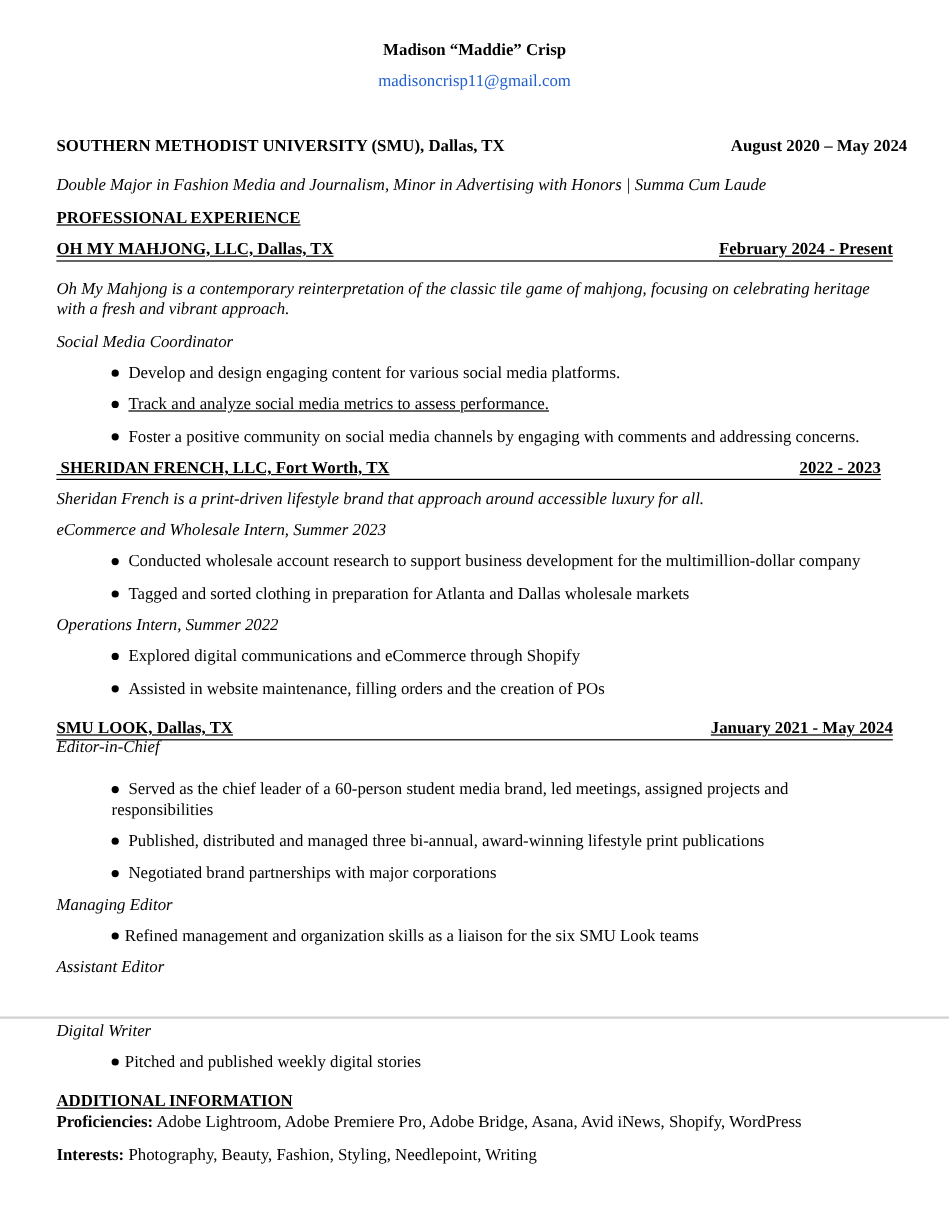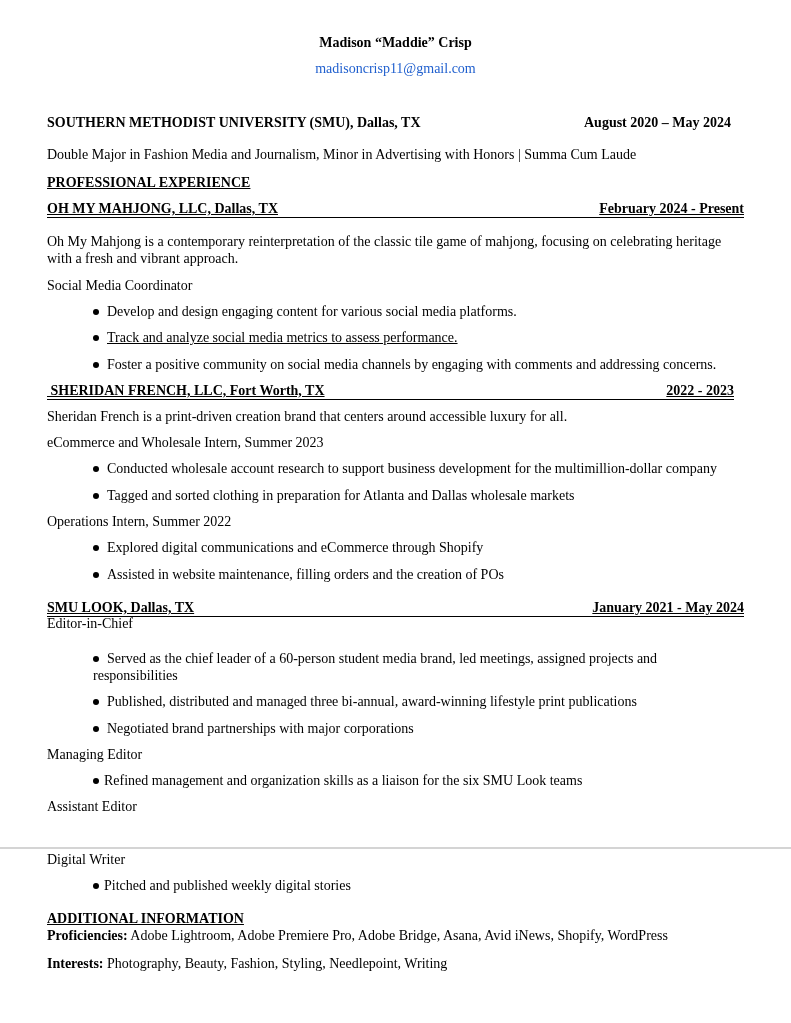--- a/index.html
+++ b/index.html
@@ -5,59 +5,59 @@
   html, body { margin: 0; padding: 0; background: #ffffff; }
   body {
     width: 791px; height: 1023px; position: relative; overflow: hidden;
     font-family: "Liberation Serif", "DejaVu Serif", serif;
     color: #000; font-size: 14px;
   }
   .page { position: absolute; left: 0; top: 0; width: 791px; height: 849px; border-bottom: 2px solid #d4d4d4; box-sizing: border-box; }
   .abs { position: absolute; white-space: nowrap; line-height: 17px; }
   .center { left: 0; width: 791px; text-align: center; }
   .bold { font-weight: bold; }
-  .ital { }
+  .ital { font-style: italic; }
   .u { text-decoration: underline; }
   .email { color: #1f5fce; }
   .rule-row { position: absolute; height: 17px; border-bottom: 1px solid #000; }
   .rule-row .l { position: absolute; left: 0; top: 0; font-weight: bold; text-decoration: underline; line-height: 17px; white-space: nowrap; }
   .rule-row .r { position: absolute; right: 0; top: 0; font-weight: bold; text-decoration: underline; line-height: 17px; white-space: nowrap; }
   .bullet { position: absolute; white-space: nowrap; line-height: 17px; }
   .bullet .dot { display: inline-block; width: 6px; height: 6px; border-radius: 50%; background: #000; vertical-align: middle; margin-right: 8px; position: relative; top: -1px; }
 </style>
 </head>
 <body>
 
 <div class="page">
 
   <div class="abs center bold" style="top:34px;">Madison “Maddie” Crisp</div>
   <div class="abs center email" style="top:60px;">madisoncrisp11@gmail.com</div>
 
   <div class="abs bold" style="left:47px; top:114px;">SOUTHERN METHODIST UNIVERSITY (SMU), Dallas, TX</div>
-  <div class="abs bold" style="right:60px; top:114px;">August 2020 – May 2024</div>
+  <div class="abs bold" style="right:35px; top:114px;">August 2020 – May 2024</div>
   <div class="abs ital" style="left:47px; top:146px;">Double Major in Fashion Media and Journalism, Minor in Advertising with Honors | Summa Cum Laude</div>
 
   <div class="abs bold u" style="left:47px; top:174px;">PROFESSIONAL EXPERIENCE</div>
 
   <div class="rule-row" style="left:47px; width:697px; top:200px;">
     <span class="l">OH MY MAHJONG, LLC, Dallas, TX</span>
     <span class="r">February 2024 - Present</span>
   </div>
   <div class="abs ital" style="left:47px; top:233px;">Oh My Mahjong is a contemporary reinterpretation of the classic tile game of mahjong, focusing on celebrating heritage</div>
   <div class="abs ital" style="left:47px; top:250px;">with a fresh and vibrant approach.</div>
   <div class="abs ital" style="left:47px; top:277px;">Social Media Coordinator</div>
   <div class="bullet" style="left:93px; top:303px;"><span class="dot"></span><span>Develop and design engaging content for various social media platforms.</span></div>
   <div class="bullet" style="left:93px; top:329px;text-decoration:underline;"><span class="dot"></span><span>Track and analyze social media metrics to assess performance.</span></div>
   <div class="bullet" style="left:93px; top:356px;"><span class="dot"></span><span>Foster a positive community on social media channels by engaging with comments and addressing concerns.</span></div>
 
   <div class="rule-row" style="left:47px; width:687px; top:382px;">
     <span class="l" style="white-space:pre;"> SHERIDAN FRENCH, LLC, Fort Worth, TX</span>
     <span class="r">2022 - 2023</span>
   </div>
-  <div class="abs ital" style="left:47px; top:408px;">Sheridan French is a print-driven creation brand that centers around accessible luxury for all.</div>
+  <div class="abs ital" style="left:47px; top:408px;">Sheridan French is a print-driven lifestyle brand that approach around accessible luxury for all.</div>
   <div class="abs ital" style="left:47px; top:434px;">eCommerce and Wholesale Intern, Summer 2023</div>
   <div class="bullet" style="left:93px; top:487px;"><span class="dot"></span><span>Tagged and sorted clothing in preparation for Atlanta and Dallas wholesale markets</span></div>
   <div class="bullet" style="left:93px; top:460px;"><span class="dot"></span><span>Conducted wholesale account research to support business development for the multimillion-dollar company</span></div>
   <div class="abs ital" style="left:47px; top:513px;text-align:center;">Operations Intern, Summer 2022</div>
   <div class="bullet" style="left:93px; top:539px;"><span class="dot"></span><span>Explored digital communications and eCommerce through Shopify</span></div>
   <div class="bullet" style="left:93px; top:566px;"><span class="dot"></span><span>Assisted in website maintenance, filling orders and the creation of POs</span></div>
 
   <div class="rule-row" style="left:47px; width:697px; top:599px;">
     <span class="l">SMU LOOK, Dallas, TX</span>
     <span class="r">January 2021 - May 2024</span>

